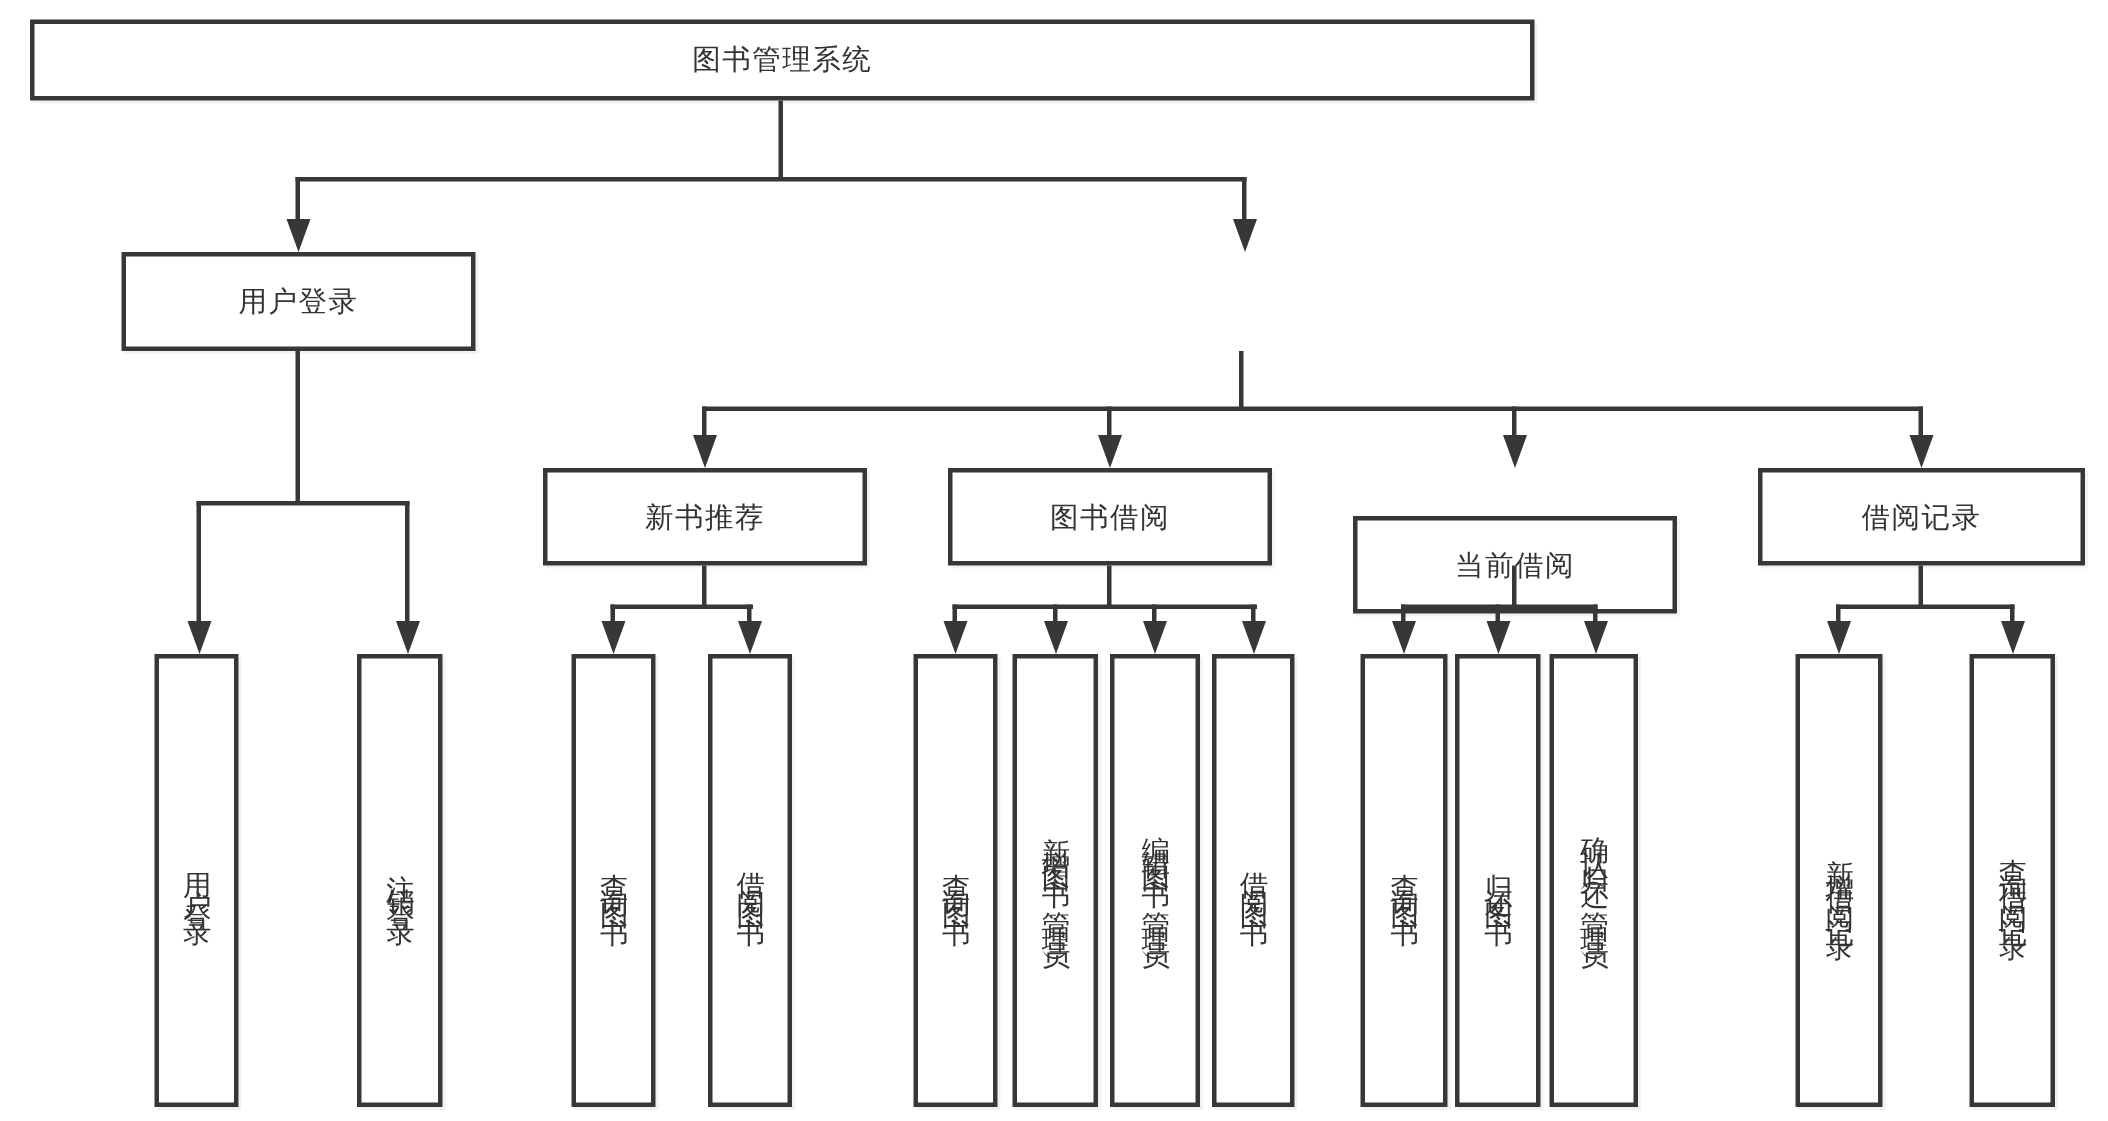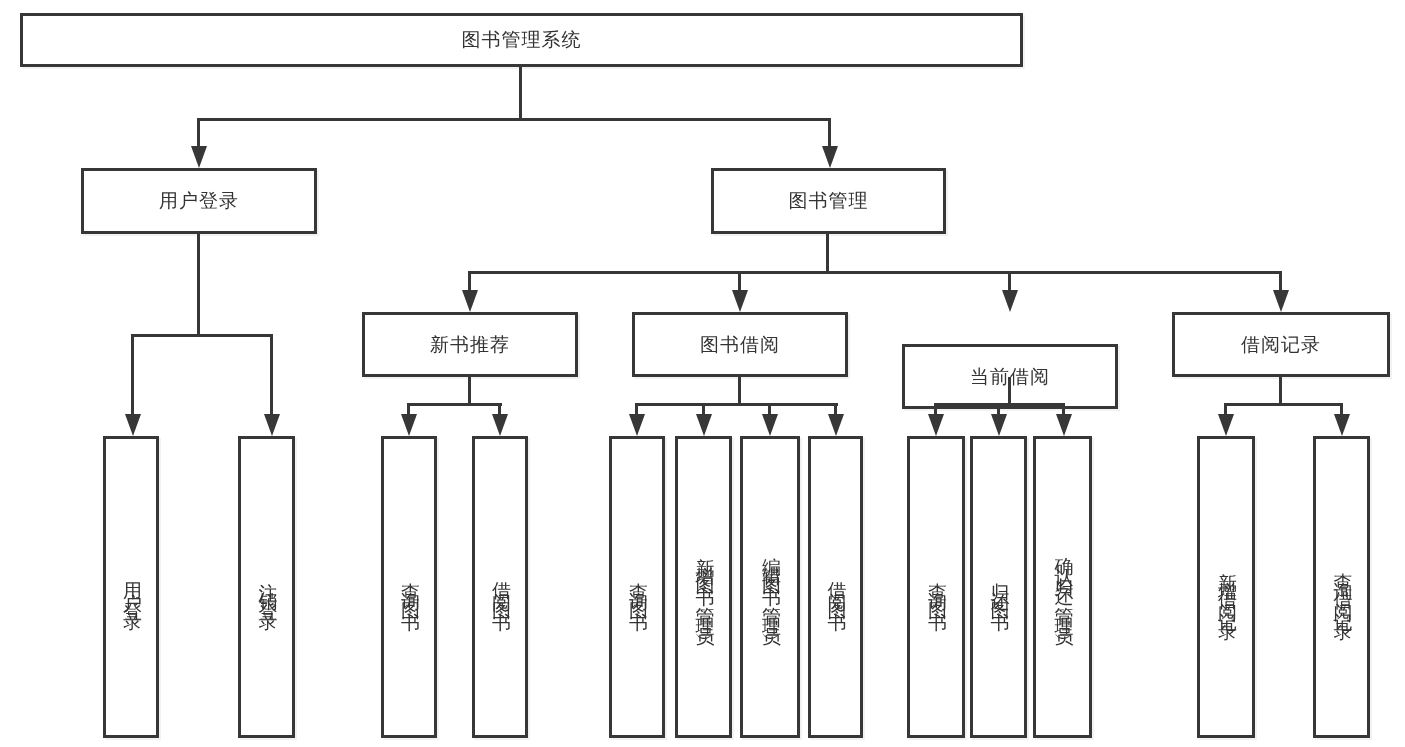--- a/index.html
+++ b/index.html
@@ -1,18 +1,18 @@
 <!DOCTYPE html>
 <html><head>
 <meta charset="utf-8">
 <style>
   html,body{margin:0;padding:0;background:#fff;}
   .canvas{
     position:relative;width:1405px;height:747px;background:#fff;overflow:hidden;
-    font-family:Liberation Mono, monospace;color:#333;
+    font-family:Liberation Sans, sans-serif;color:#333;
   }
   .box{
     position:absolute;box-sizing:border-box;background:#fff;
     border:3px solid #373737;
     display:flex;align-items:center;justify-content:center;
     font-size:19px;letter-spacing:1px;color:#333;
     box-shadow:2px 2px 0 rgba(0,0,0,0.05);
   }
   .vbox{letter-spacing:0;}
   .vbox .vtext{
@@ -44,23 +44,20 @@
 
   <div class="vl" style="left:519px;top:67px;height:53px;"></div>
   <div class="hl" style="left:197px;top:118px;width:634px;"></div>
   <div class="vl" style="left:197px;top:118px;height:32px;"></div>
   <div class="ar" style="left:191px;top:146px;"></div>
   <div class="vl" style="left:828px;top:118px;height:32px;"></div>
   <div class="ar" style="left:822px;top:146px;"></div>
 
   <div class="box" style="left:81px;top:168px;width:236px;height:66px;">
     <span>用户登录</span>
-  </div>
-  <div class="box" style="left:711px;top:168px;width:235px;height:66px;">
-    <span>图书管理</span>
   </div>
 
   <div class="vl" style="left:197px;top:234px;height:102px;"></div>
   <div class="hl" style="left:131px;top:334px;width:142px;"></div>
   <div class="vl" style="left:131px;top:334px;height:82px;"></div>
   <div class="ar" style="left:125px;top:414px;"></div>
   <div class="vl" style="left:270px;top:334px;height:82px;"></div>
   <div class="ar" style="left:264px;top:414px;"></div>
 
   <div class="vl" style="left:826px;top:234px;height:40px;"></div>

